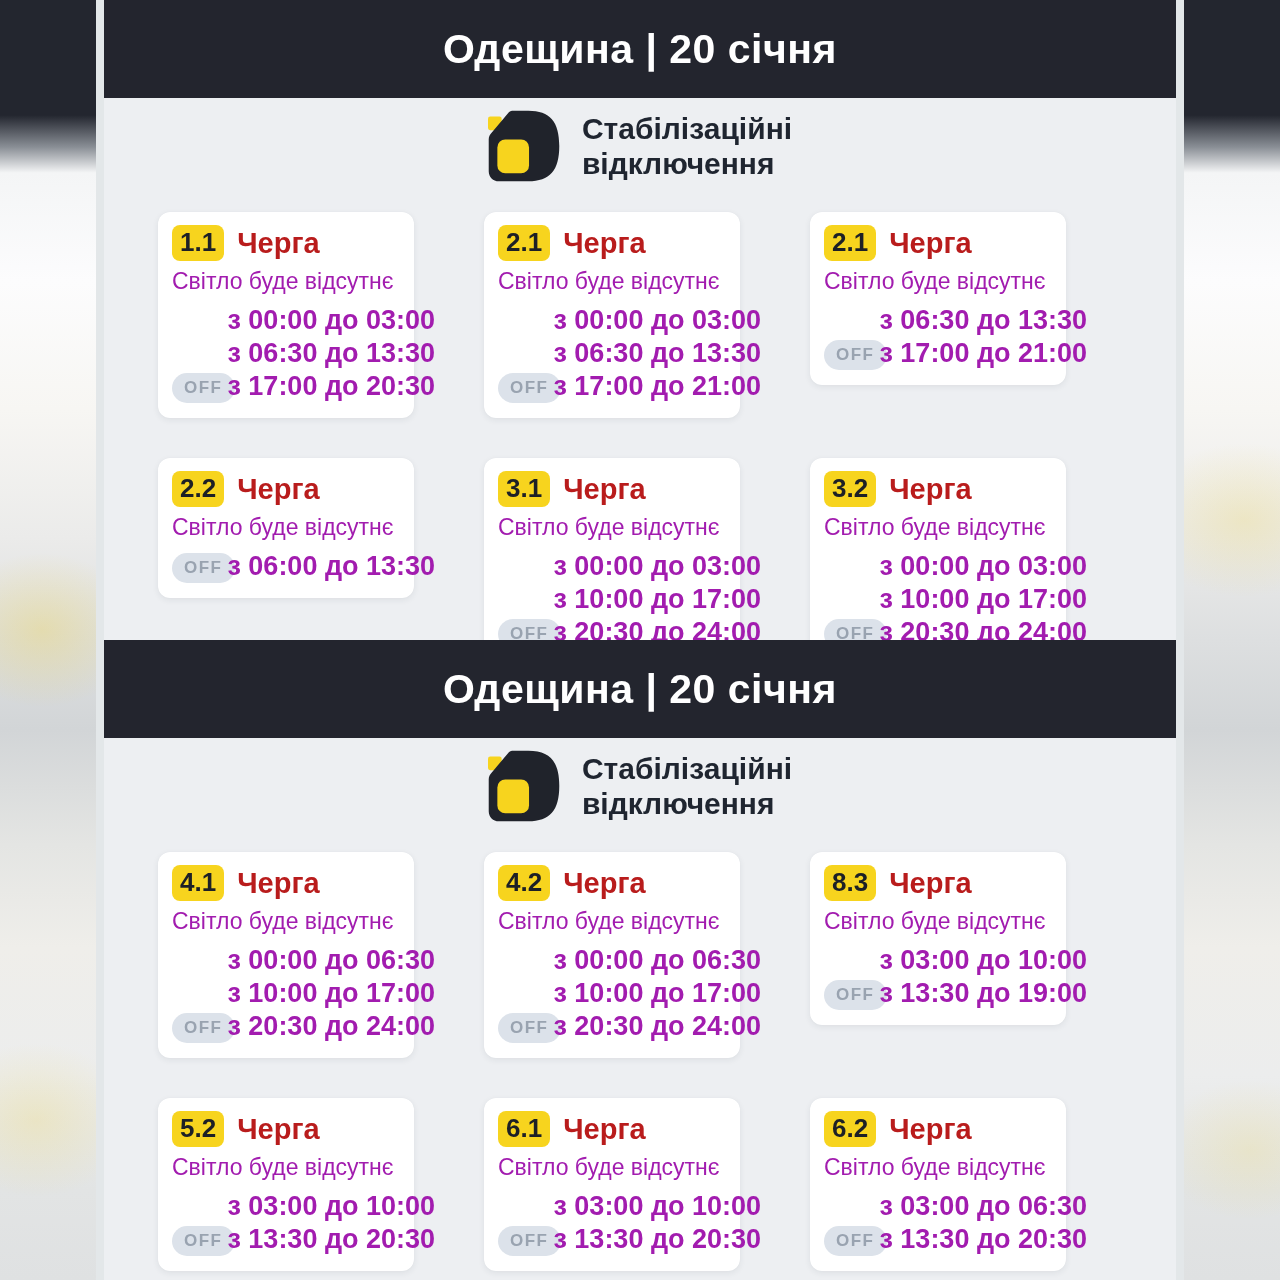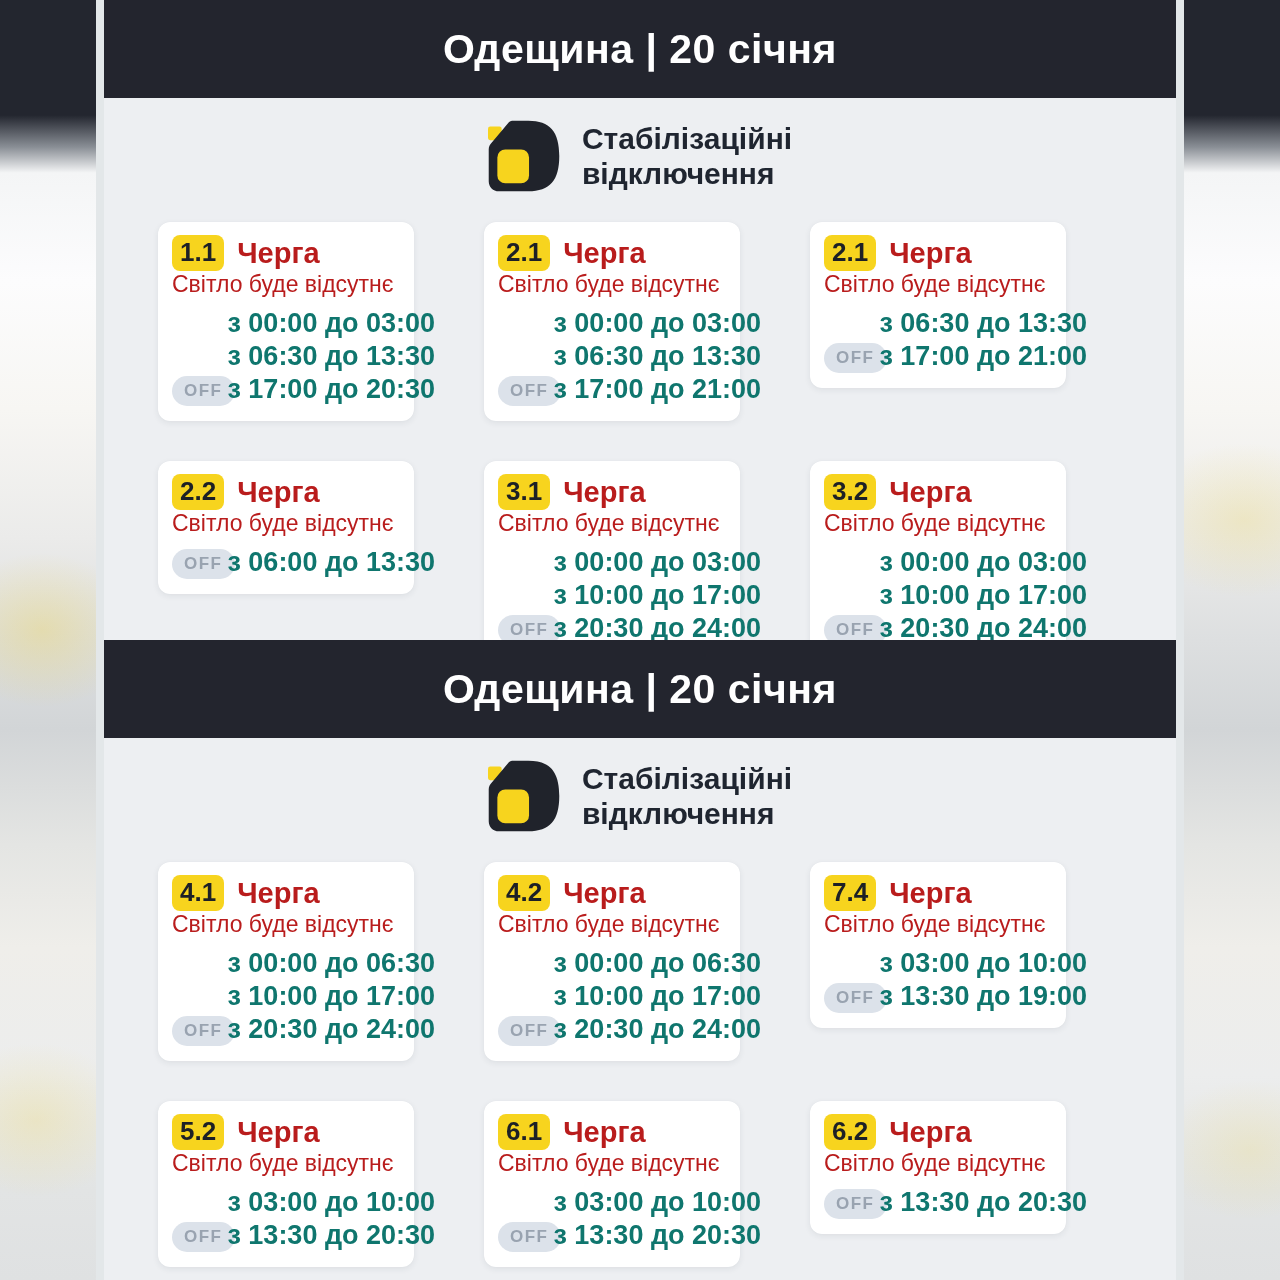--- a/index.html
+++ b/index.html
@@ -25,41 +25,41 @@
     box-sizing:border-box;border-left:8px solid #e3e7e9;border-right:8px solid #e3e7e9;
     background:var(--body-bg,#edeff2);display:flex;flex-direction:column;}
 
   .section{display:flex;flex-direction:column;height:640px;overflow:hidden;}
   .bar{height:98px;flex:0 0 98px;background:var(--header-bg,#23252e);
        display:flex;align-items:center;justify-content:center;}
   .bar-title{margin:0;color:#fff;font-size:41px;font-weight:700;letter-spacing:.5px;}
 
   .body{flex:1;display:flex;flex-direction:column;background:var(--body-bg,#edeff2);}
 
-  .brand{margin-top:22px;height:72px;display:flex;align-items:center;justify-content:center;gap:22px;}
+  .brand{margin-top:12px;height:72px;display:flex;align-items:center;justify-content:center;gap:22px;}
   .logo{width:72px;height:72px;flex:0 0 72px;}
   .brand-text{font-size:30px;line-height:35px;font-weight:800;color:#1f2530;display:flex;flex-direction:column;}
 
   .grid{margin:30px 0 0 54px;display:grid;grid-template-columns:repeat(3,300px);
         column-gap:26px;row-gap:40px;align-items:start;}
 
   .card{box-sizing:border-box;width:256px;background:#fff;border-radius:12px;
         padding:13px 14px 15px 14px;
         box-shadow:0 2px 6px rgba(40,50,60,.08),0 0 1px rgba(40,50,60,.06);}
   .card-head{display:flex;align-items:center;gap:13px;}
   .q-badge{background:var(--yellow,#f7d41e);border-radius:8px;padding:2px 8px 3px;
            font-size:26px;font-weight:700;color:#1d2026;}
   .q-label{font-size:29px;font-weight:800;color:#b91c1c;}
-  .card-sub{font-size:23px;color:#b91c1c;}
+  .card-sub{margin-top:7px;font-size:23px;color:#a21caf;}
   .card-times{display:flex;align-items:flex-end;gap:28px;margin-top:9px;}
   .off-pill{flex:0 0 auto;background:var(--pill-bg,#dce2ea);color:var(--pill-fg,#99a3b0);
             font-size:17px;font-weight:700;letter-spacing:1.5px;
             border-radius:15px;padding:5px 12px;margin-top:2px;}
   .times{display:flex;flex-direction:column;align-items:center;min-width:0;flex:1;}
-  .time-line{font-size:27px;font-weight:600;color:#0f766e;line-height:33px;white-space:nowrap;}
+  .time-line{font-size:27px;font-weight:600;color:#a21caf;line-height:33px;white-space:nowrap;}
 </style>
 </head>
 <body>
 
 <div class="bg"></div>
 <div class="panel" id="panel">
   <section class="section">
     <header class="bar">
       <h1 class="bar-title">Одещина | 20 січня</h1>
     </header>
@@ -216,21 +216,21 @@
       <div class="times">
                 <div class="time-line">з 00:00 до 06:30</div>
                 <div class="time-line">з 10:00 до 17:00</div>
                 <div class="time-line">з 20:30 до 24:00</div>
               </div>
     </div>
   </div>
 
   <div class="card">
     <div class="card-head">
-      <span class="q-badge">7.4</span>
+      <span class="q-badge">8.3</span>
       <span class="q-label">Черга</span>
     </div>
     <div class="card-sub">Світло буде відсутнє</div>
     <div class="card-times">
       <span class="off-pill">OFF</span>
       <div class="times">
                 <div class="time-line">з 03:00 до 10:00</div>
                 <div class="time-line">з 13:30 до 19:00</div>
               </div>
     </div>
@@ -268,20 +268,21 @@
 
   <div class="card">
     <div class="card-head">
       <span class="q-badge">6.2</span>
       <span class="q-label">Черга</span>
     </div>
     <div class="card-sub">Світло буде відсутнє</div>
     <div class="card-times">
       <span class="off-pill">OFF</span>
       <div class="times">
+                <div class="time-line">з 03:00 до 06:30</div>
                 <div class="time-line">з 13:30 до 20:30</div>
               </div>
     </div>
   </div>
 </div>
     </div>
   </section>
 </div>
 
 </body></html>

